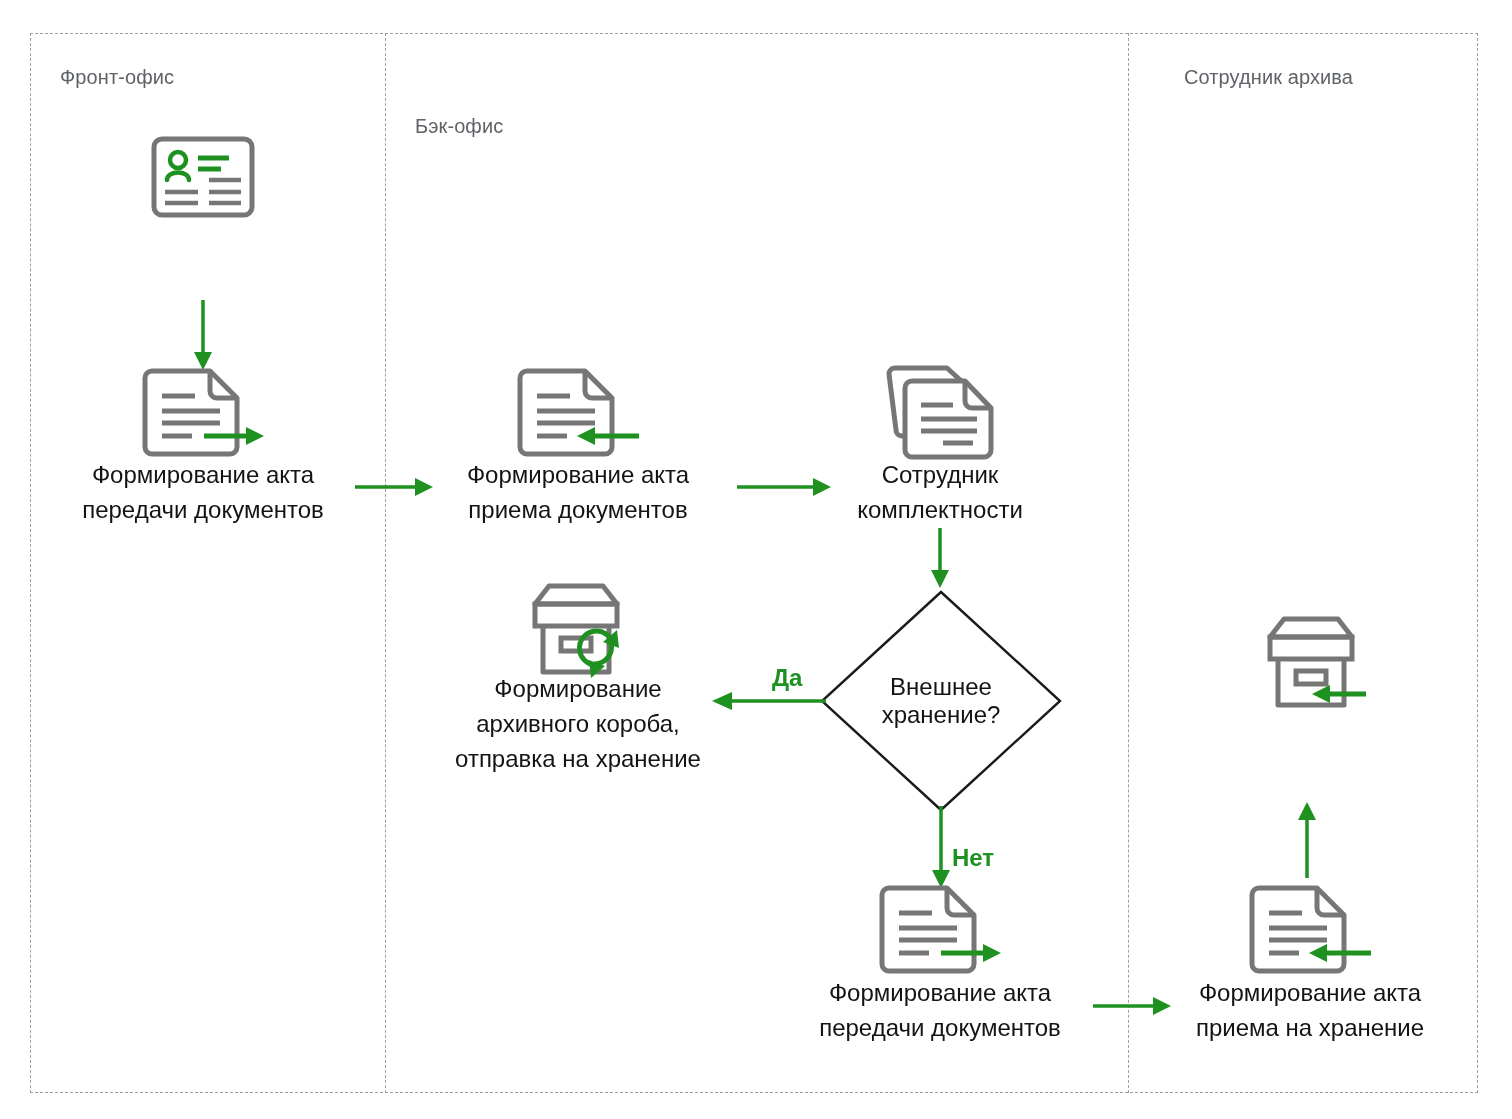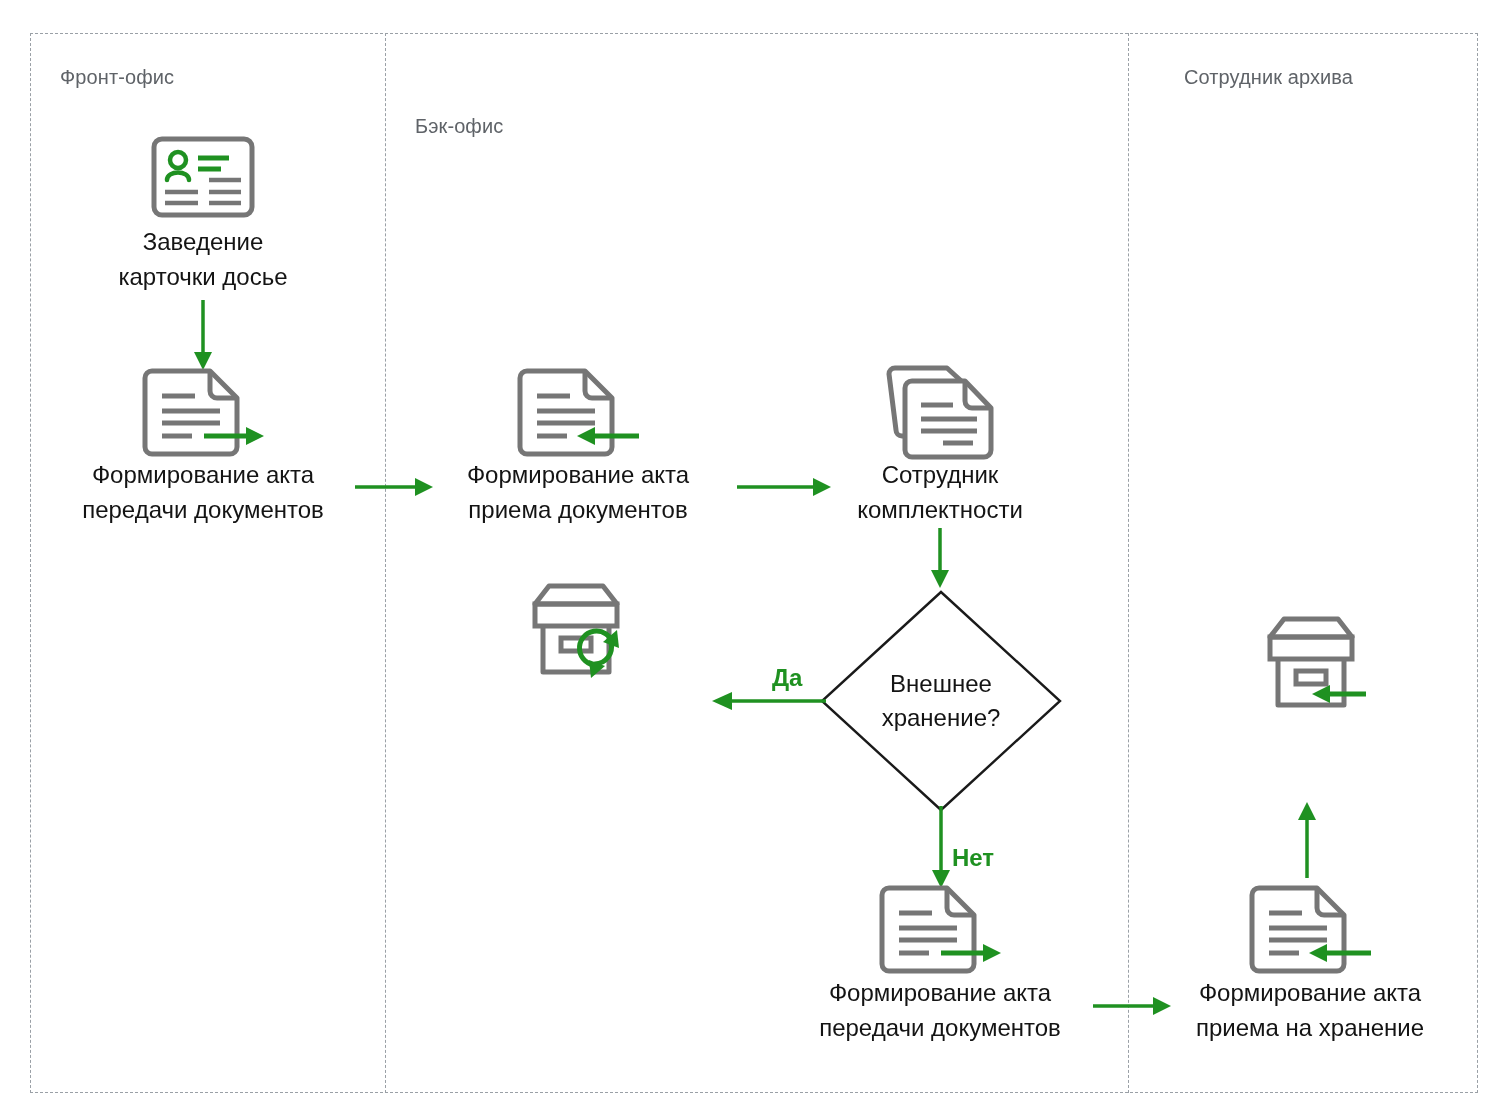--- a/index.html
+++ b/index.html
@@ -62,21 +62,21 @@
   .edge-label {
     position: absolute;
     font-size: 24px;
     color: #1f9121;
     white-space: nowrap;
     font-weight: 600;
   }
   .diamond-text {
     position: absolute;
     font-size: 24px;
-    line-height: 34px;
+    line-height: 28px;
     text-align: center;
     color: #141414;
     white-space: pre-line;
     transform: translate(-50%, -50%);
   }
   svg { display: block; overflow: visible; }
 </style>
 </head>
 <body>
 
@@ -100,22 +100,20 @@
       <line x1="47" y1="22" x2="78" y2="22" stroke="#1f9121" stroke-width="5" stroke-linecap="butt"></line>
       <line x1="47" y1="33" x2="70" y2="33" stroke="#1f9121" stroke-width="5" stroke-linecap="butt"></line>
 
       <line x1="58" y1="44" x2="90" y2="44" stroke="#767676" stroke-width="4.5"></line>
       <line x1="14" y1="56" x2="47" y2="56" stroke="#767676" stroke-width="4.5"></line>
       <line x1="58" y1="56" x2="90" y2="56" stroke="#767676" stroke-width="4.5"></line>
       <line x1="14" y1="67" x2="47" y2="67" stroke="#767676" stroke-width="4.5"></line>
       <line x1="58" y1="67" x2="90" y2="67" stroke="#767676" stroke-width="4.5"></line>
     </svg>
   </div>
-  <div class="node-label" style="left:203px; top:224px; width:300px;">Заведение
-карточки досье</div>
 
   <div class="edge" style="left:192px; top:300px;">
     <svg width="22" height="72">
       <line x1="11" y1="0" x2="11" y2="56" stroke="#1f9121" stroke-width="3.5"></line>
       <polygon points="11,70 2,52 20,52" fill="#1f9121"></polygon>
     </svg>
   </div>
 
   <div class="icon-wrap" style="left:203px; top:368px;">
     <svg width="126" height="92" viewBox="0 0 126 92">
@@ -220,20 +218,23 @@
       <path d="M32 46 V92 H98 V46" fill="none" stroke="#767676" stroke-width="5" stroke-linejoin="round"></path>
 
       <rect x="50" y="58" width="30" height="13" fill="none" stroke="#767676" stroke-width="5"></rect>
 
       <path d="M86 85 a17 17 0 1 1 16 -21" fill="none" stroke="#1f9121" stroke-width="5" stroke-linecap="round"></path>
       <polygon points="106,50 108,68 92,62" fill="#1f9121"></polygon>
       <path d="M100 63 a17 17 0 0 1 -16 21" fill="none" stroke="#1f9121" stroke-width="5" stroke-linecap="round"></path>
       <polygon points="80,98 78,80 94,86" fill="#1f9121"></polygon>
     </svg>
   </div>
+  <div class="node-label" style="left:578px; top:671px; width:360px;">Формирование
+архивного короба,
+отправка на хранение</div>
 
   <div class="icon-wrap" style="left:940px; top:885px;">
     <svg width="126" height="92" viewBox="0 0 126 92">
       <path d="M5 10 a7 7 0 0 1 7 -7 H70 L97 30 V79 a7 7 0 0 1 -7 7 H12 a7 7 0 0 1 -7 -7 Z" fill="none" stroke="#767676" stroke-width="5" stroke-linejoin="round"></path>
       <path d="M70 3 V23 a7 7 0 0 0 7 7 H97" fill="none" stroke="#767676" stroke-width="5" stroke-linejoin="round"></path>
       <line x1="22" y1="28" x2="55" y2="28" stroke="#767676" stroke-width="5"></line>
       <line x1="22" y1="43" x2="80" y2="43" stroke="#767676" stroke-width="5"></line>
       <line x1="22" y1="55" x2="80" y2="55" stroke="#767676" stroke-width="5"></line>
       <line x1="22" y1="68" x2="52" y2="68" stroke="#767676" stroke-width="5"></line>
       <line x1="64" y1="68" x2="112" y2="68" stroke="#1f9121" stroke-width="5"></line>

